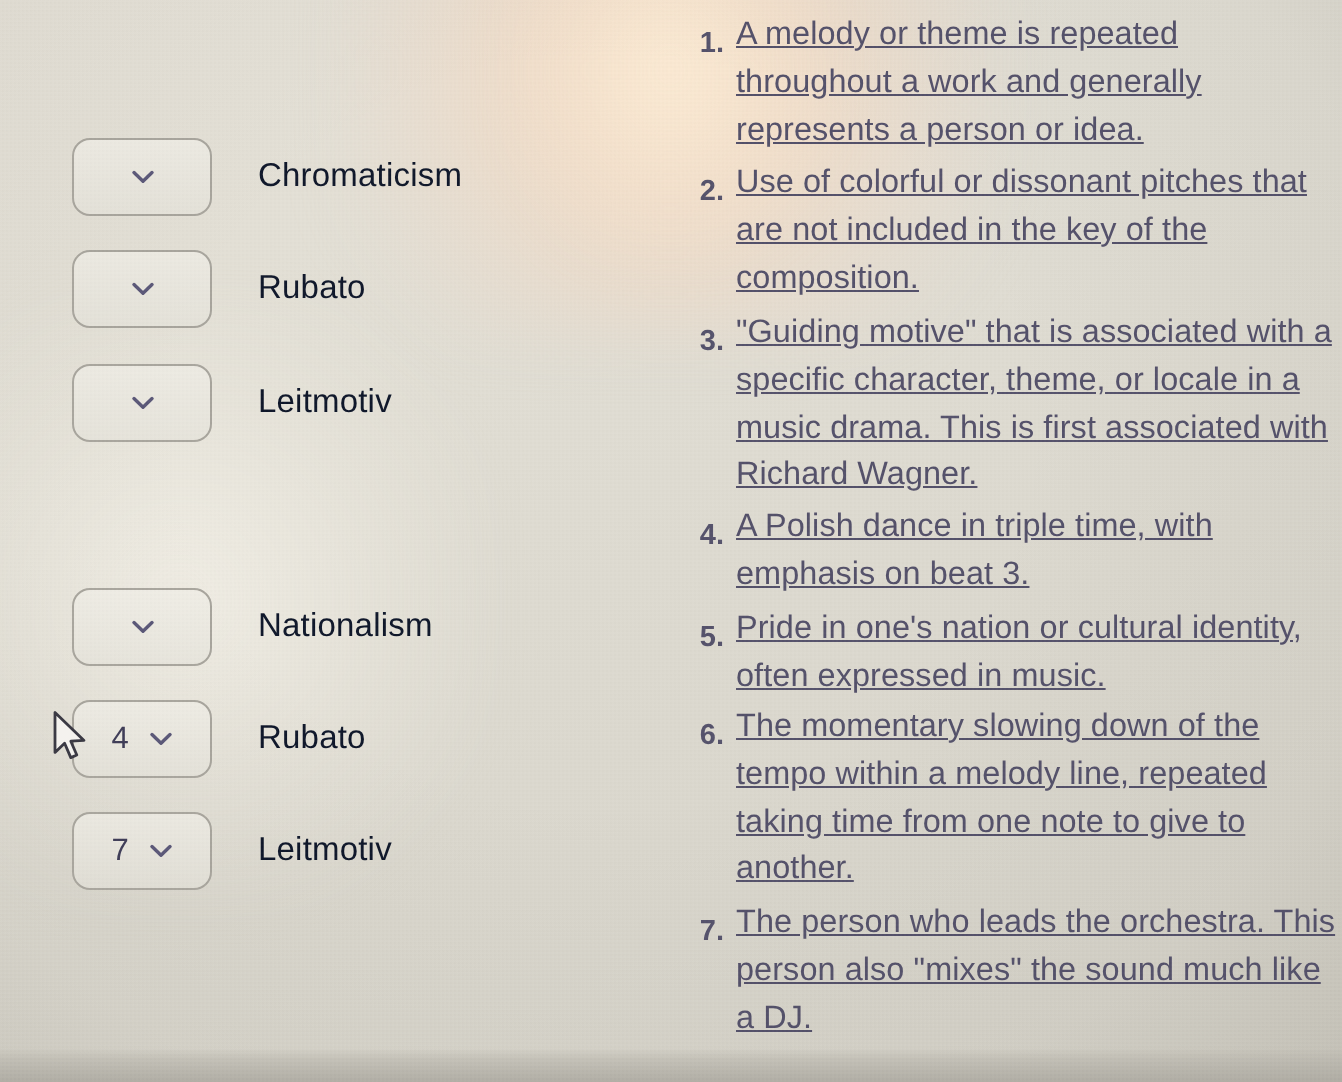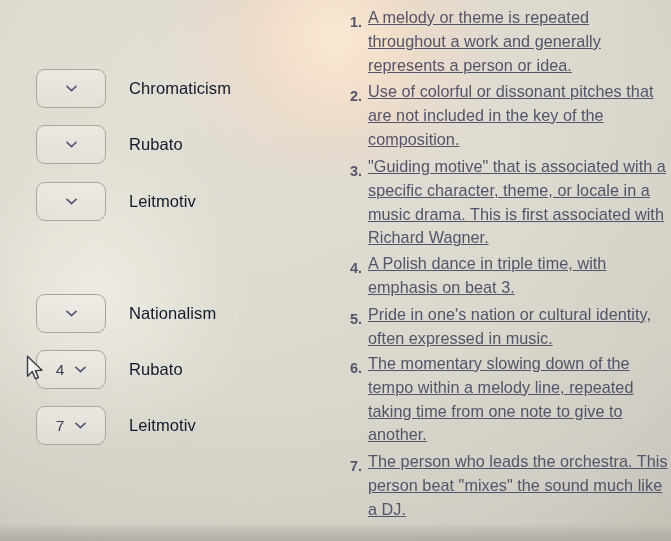--- a/index.html
+++ b/index.html
@@ -273,21 +273,21 @@
         <div class="def-item" style="top: 303px;">
           <div class="def-num" style="top: 8px;">5.</div>
           <div class="def-text">Pride in one's nation or cultural identity, often expressed in music.</div>
         </div>
         <div class="def-item" style="top: 352px;">
           <div class="def-num" style="top: 8px;">6.</div>
           <div class="def-text">The momentary slowing down of the tempo within a melody line, repeated taking time from one note to give to another.</div>
         </div>
         <div class="def-item" style="top: 450px;">
           <div class="def-num" style="top: 8px;">7.</div>
-          <div class="def-text">The person who leads the orchestra. This person beat "mixes" the sound much like a DJ.</div>
+          <div class="def-text">The person who leads the orchestra. This person also "mixes" the sound much like a DJ.</div>
         </div>
       </div>
 
   </div>
 
   <div class="bg-noise"></div>
 
   <div class="cursor" id="cursor-el" style="left: 26px; top: 355px;">
     <svg width="19" height="27" viewBox="0 0 19 27">
       <path d="M1.5,1.2 L1.5,21.2 L6.3,16.6 L9.4,23.8 L12.4,22.5 L9.4,15.6 L16.0,15.2 Z" fill="#f4f2ee" stroke="#3b3a44" stroke-width="1.4" stroke-linejoin="round"></path>

